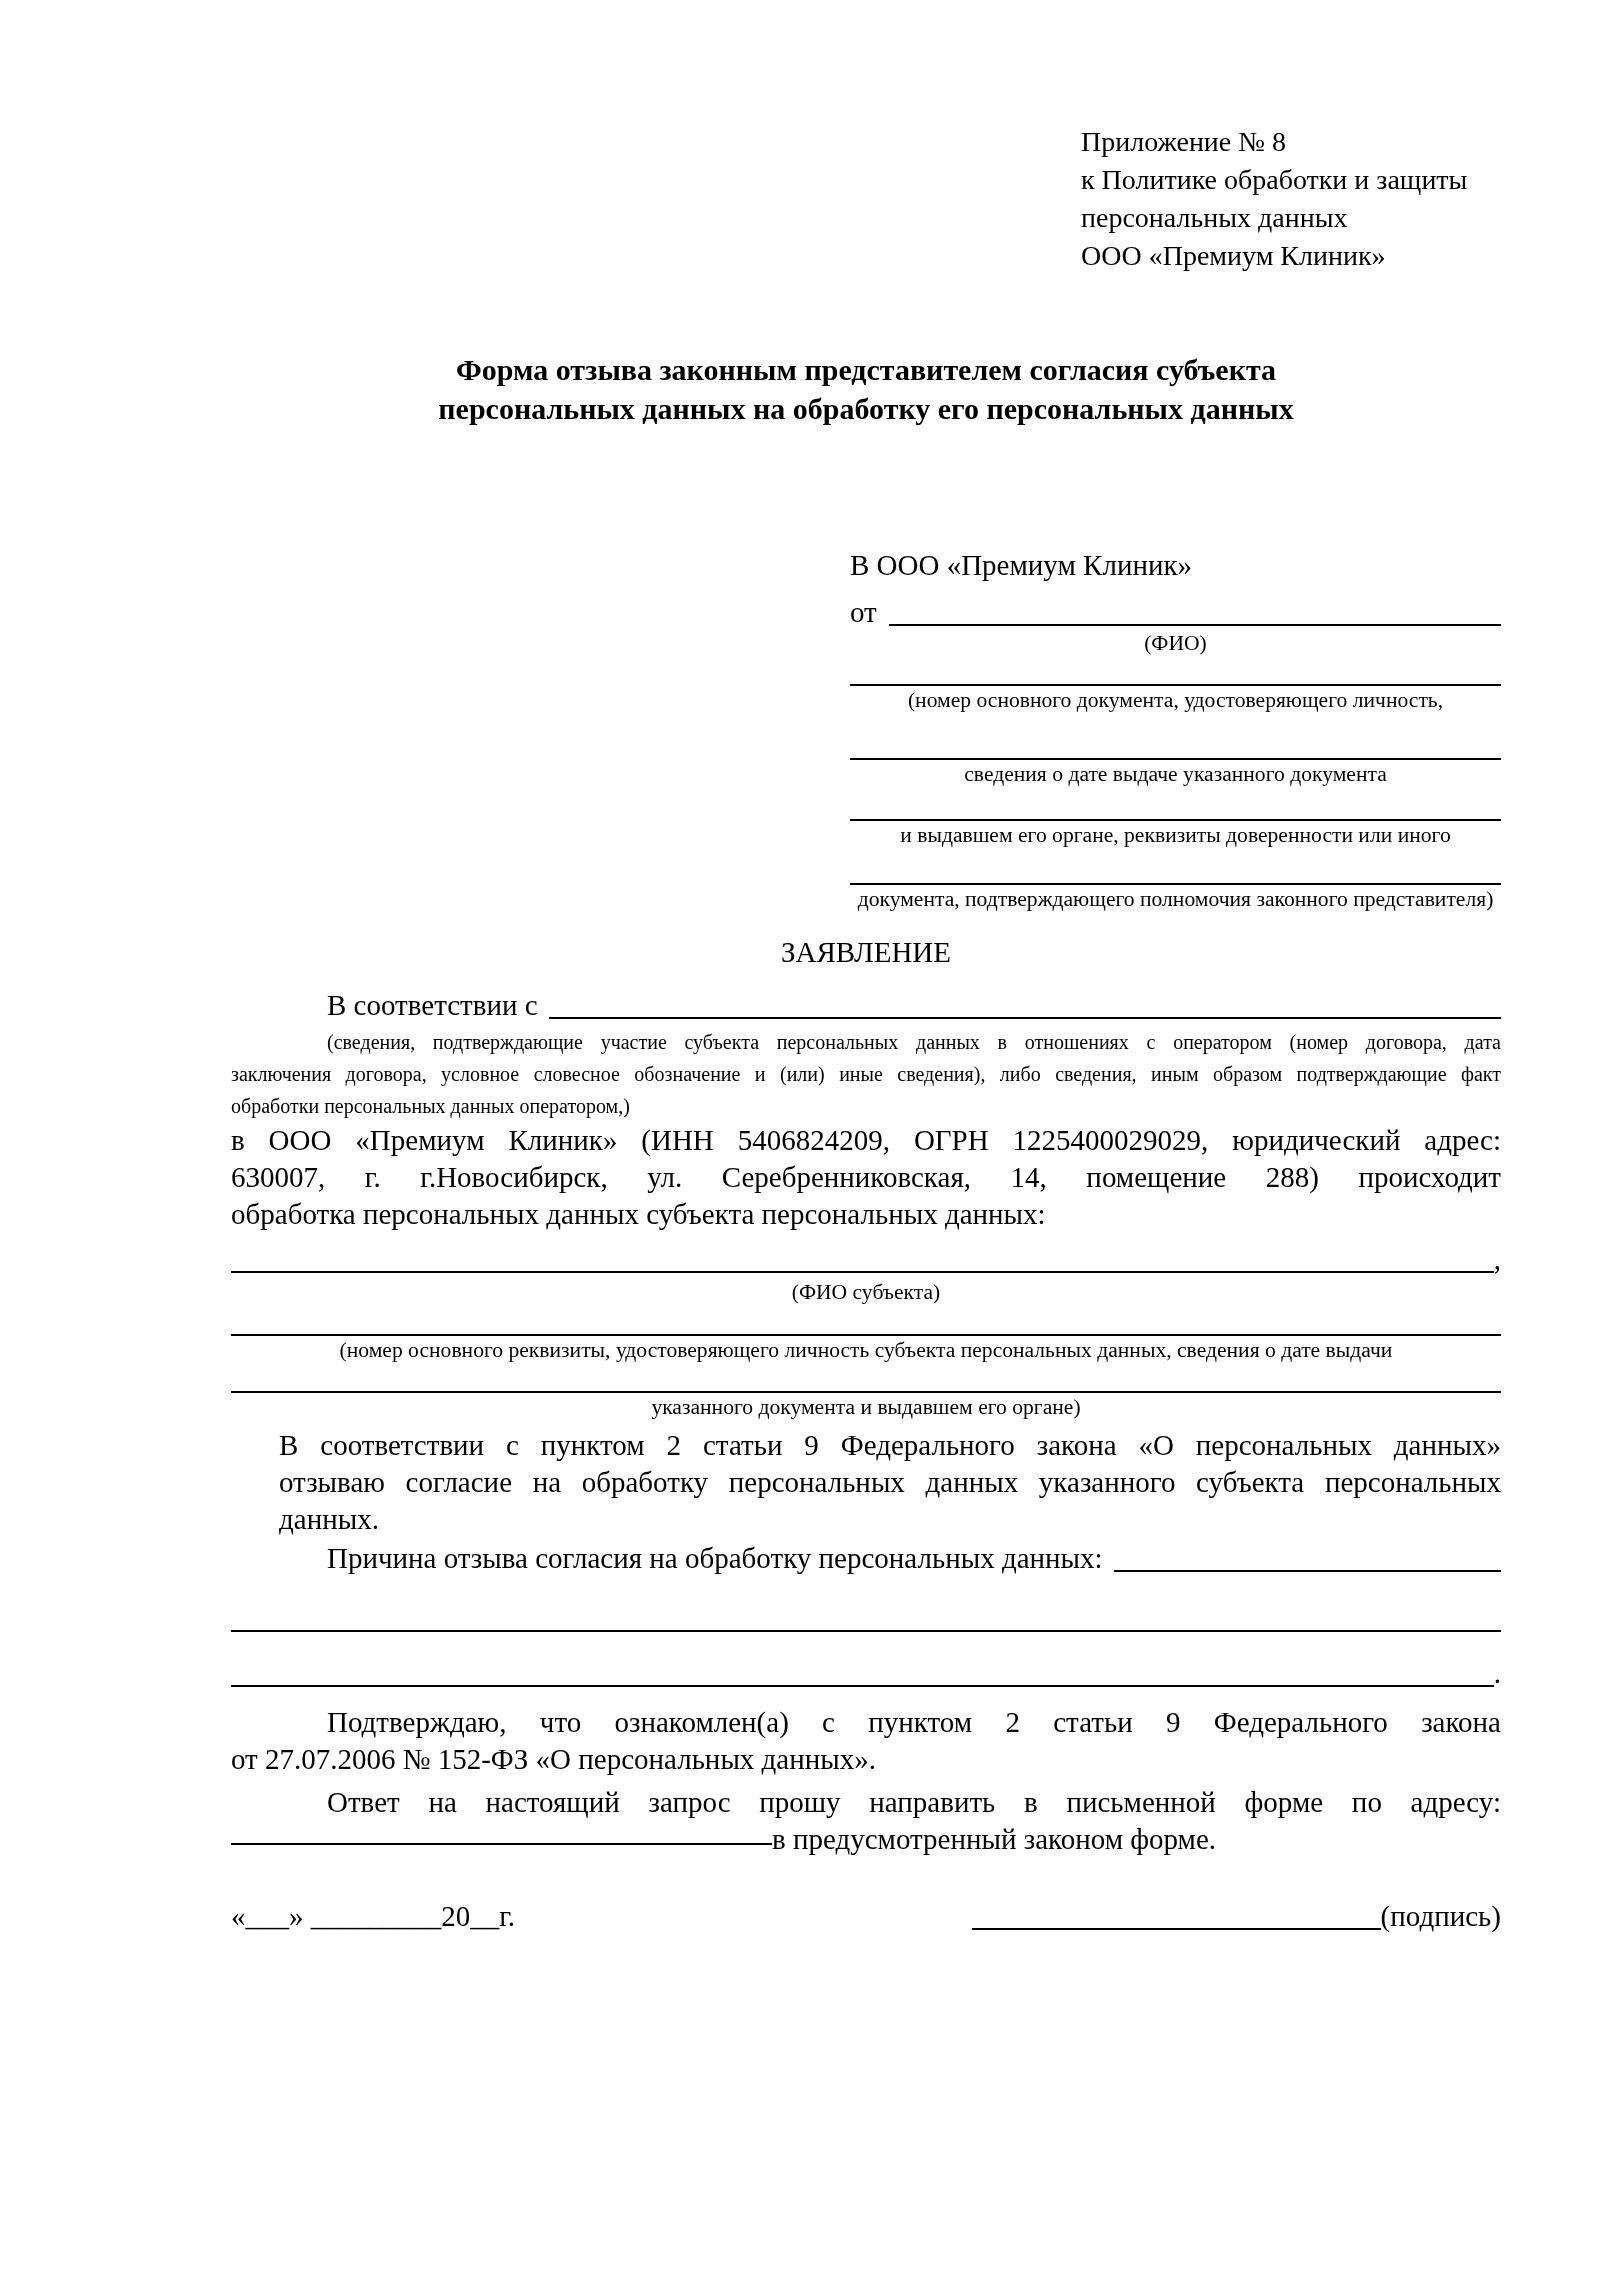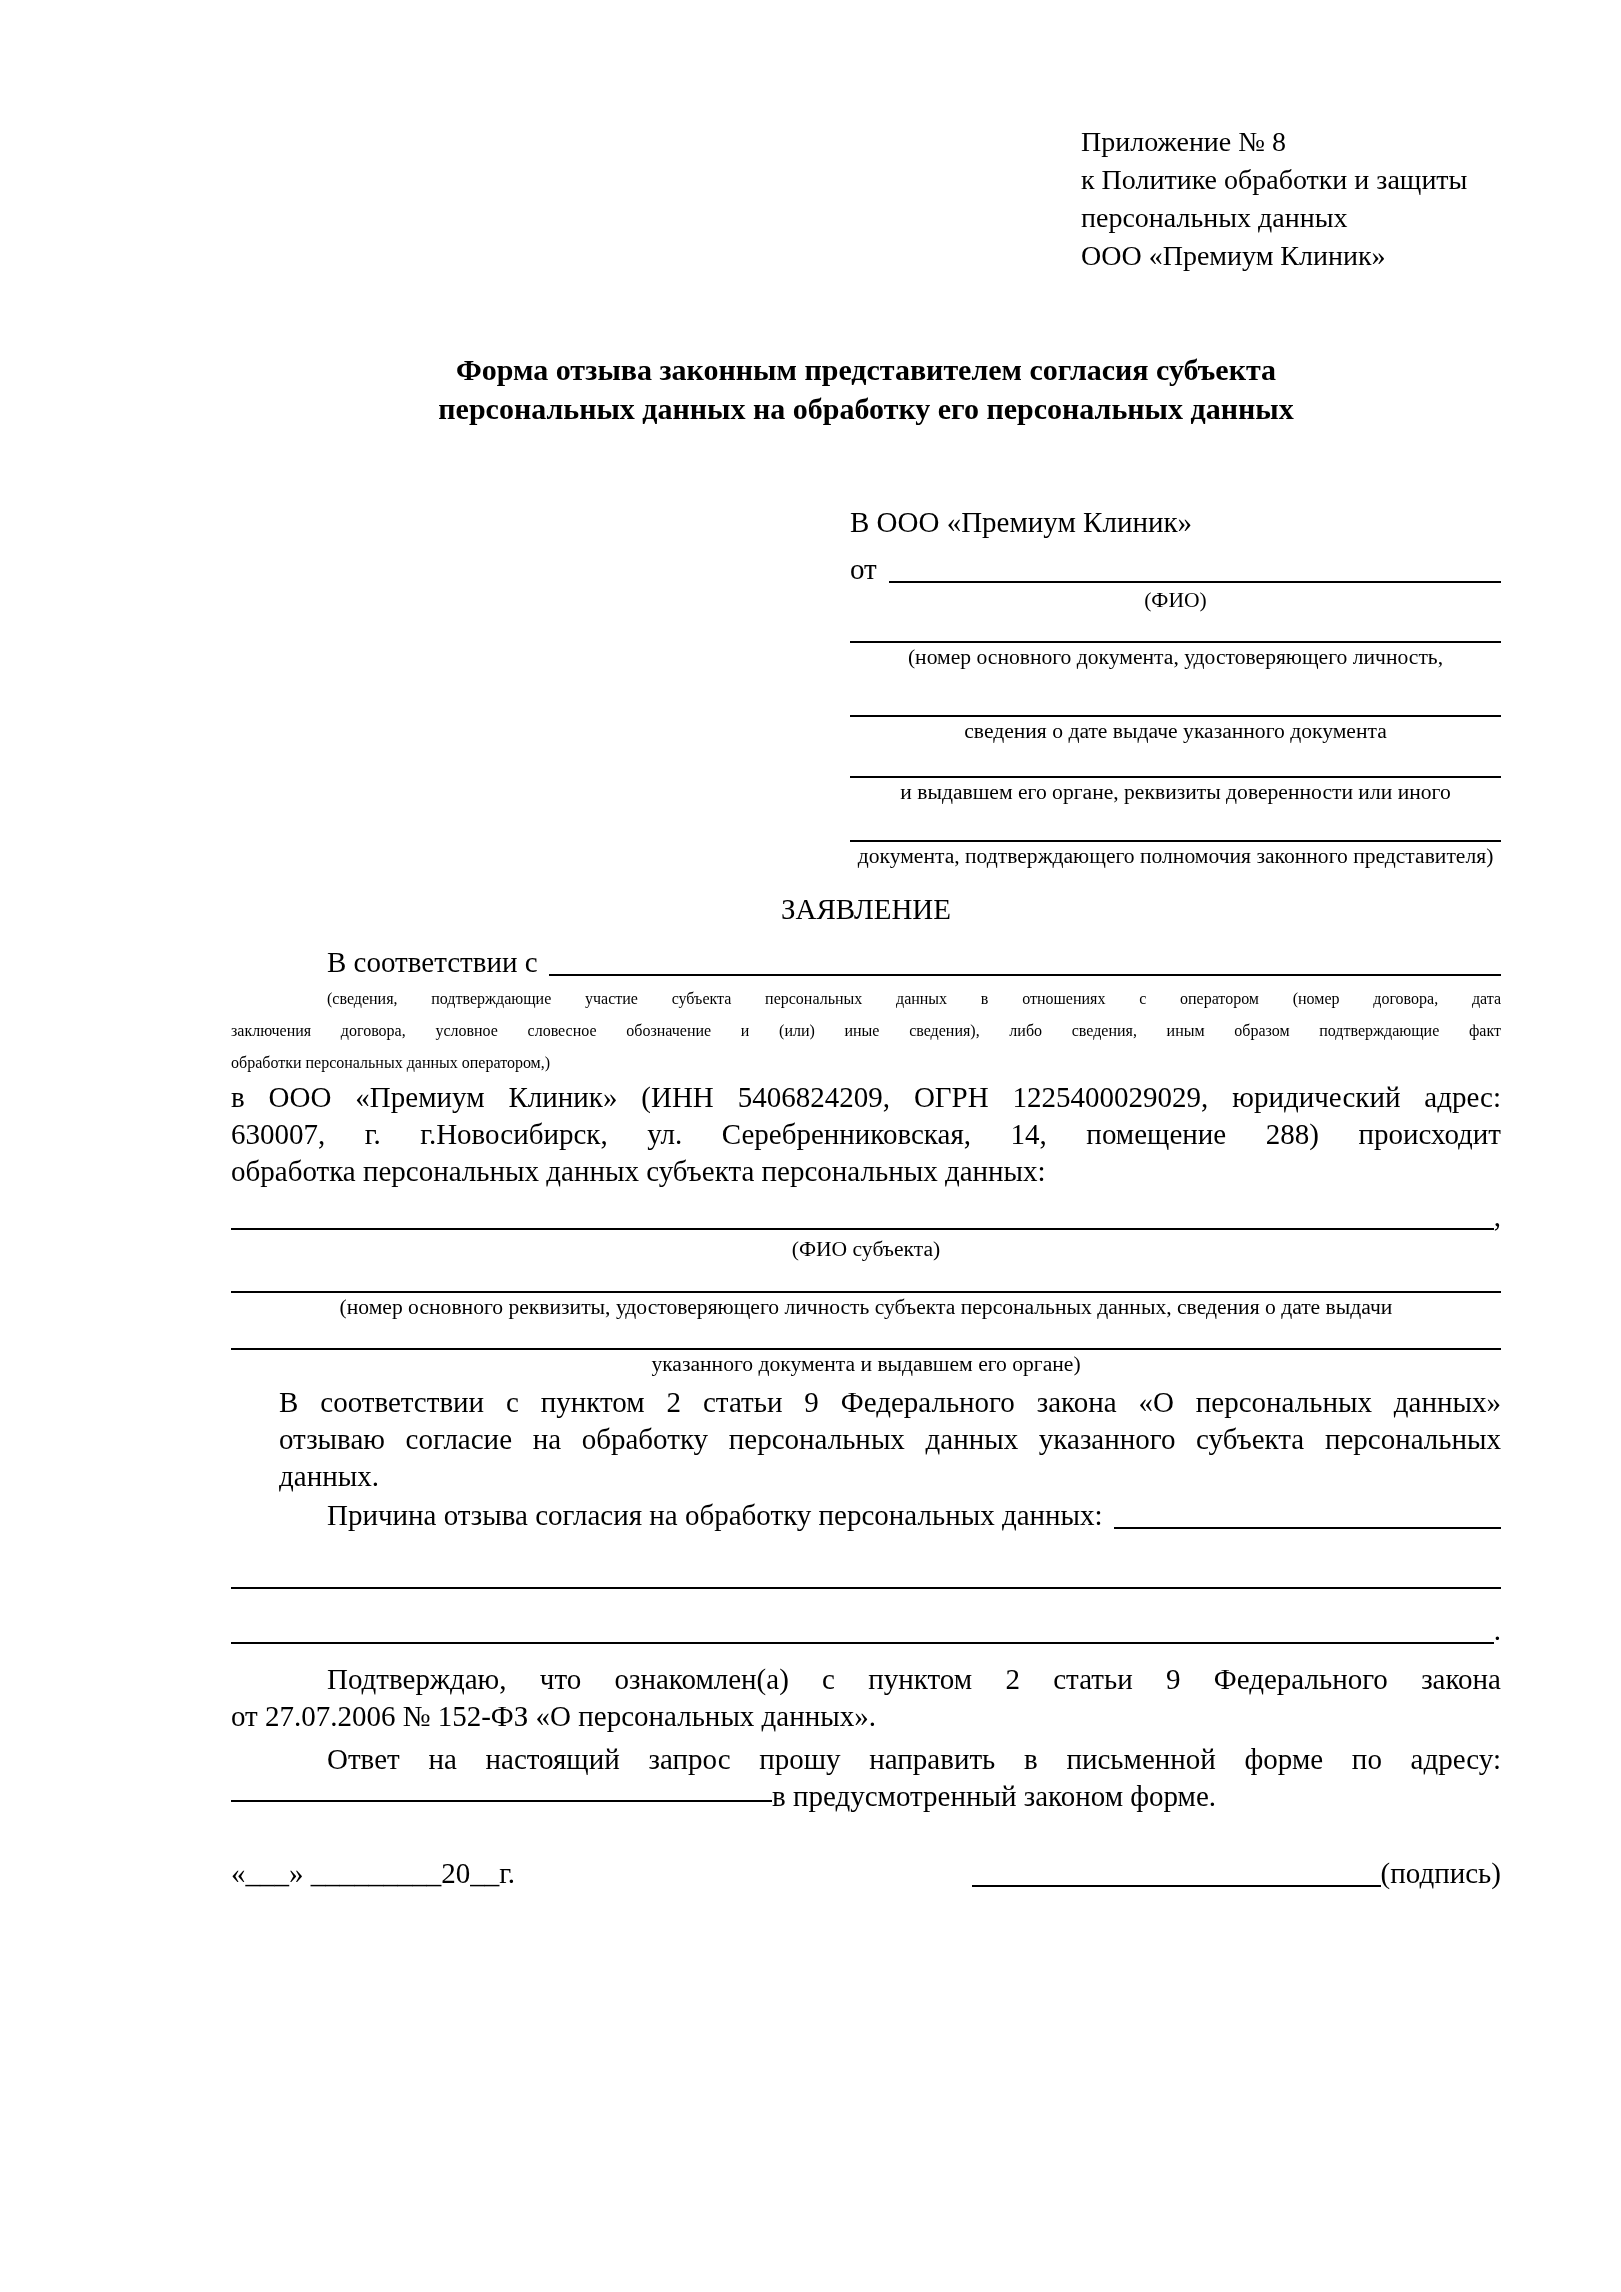--- a/index.html
+++ b/index.html
@@ -17,21 +17,21 @@
   .hdr { margin-left:850px; font-size:28px; line-height:38px; }
   .title { margin-top:75px; text-align:center; font-weight:bold; font-size:30px; line-height:39px; }
   .addr { margin-left:619px; width:651px; }
   .row { display:flex; align-items:flex-end; }
   .row .lbl { white-space:nowrap; padding-right:11.8px; }
   .fill { flex:1 1 auto; border-bottom:2px solid #000; margin-bottom:4.9px; min-width:29px; }
   .blank { height:0; border-bottom:2px solid #000; }
   .cap { font-size:21.6px; line-height:25.5px; text-align:center; }
   .fj { text-align:justify; text-align-last:justify; }
   .ind { text-indent:96px; }
-  .note { font-size:16px; line-height:32px; }
+  .note { font-size:20px; line-height:32px; }
   .heading { text-align:center; }
   .inline-blank { display:inline-block; width:541px; border-bottom:2px solid #000; height:0; vertical-align:baseline; margin-bottom:3.9px; }
   .footer-row { display:flex; align-items:flex-end; margin-top:40px; }
   .spacer { flex:1 1 auto; }
   .sig-line { display:inline-block; width:409px; border-bottom:2px solid #000; margin-bottom:4.9px; }
   .nowrap { white-space:nowrap; }
 </style>
 </head>
 <body>
 
@@ -42,21 +42,21 @@
     <div>к Политике обработки и защиты</div>
     <div>персональных данных</div>
     <div>ООО «Премиум Клиник»</div>
   </div>
 
   <div class="title">
     <div>Форма отзыва законным представителем согласия субъекта</div>
     <div>персональных данных на обработку его персональных данных</div>
   </div>
 
-  <div class="addr" style="margin-top:76px;">
+  <div class="addr" style="margin-top:119px;">
     <div>В ООО «Премиум Клиник»</div>
     <div class="row" style="margin-top:9.8px;">
       <span class="lbl">от</span>
       <span class="fill"></span>
     </div>
     <div class="cap">(ФИО)</div>
 
     <div class="blank" style="margin-top:27.4px;"></div>
     <div class="cap" style="margin-top:2px;">(номер основного документа, удостоверяющего личность,</div>
 

